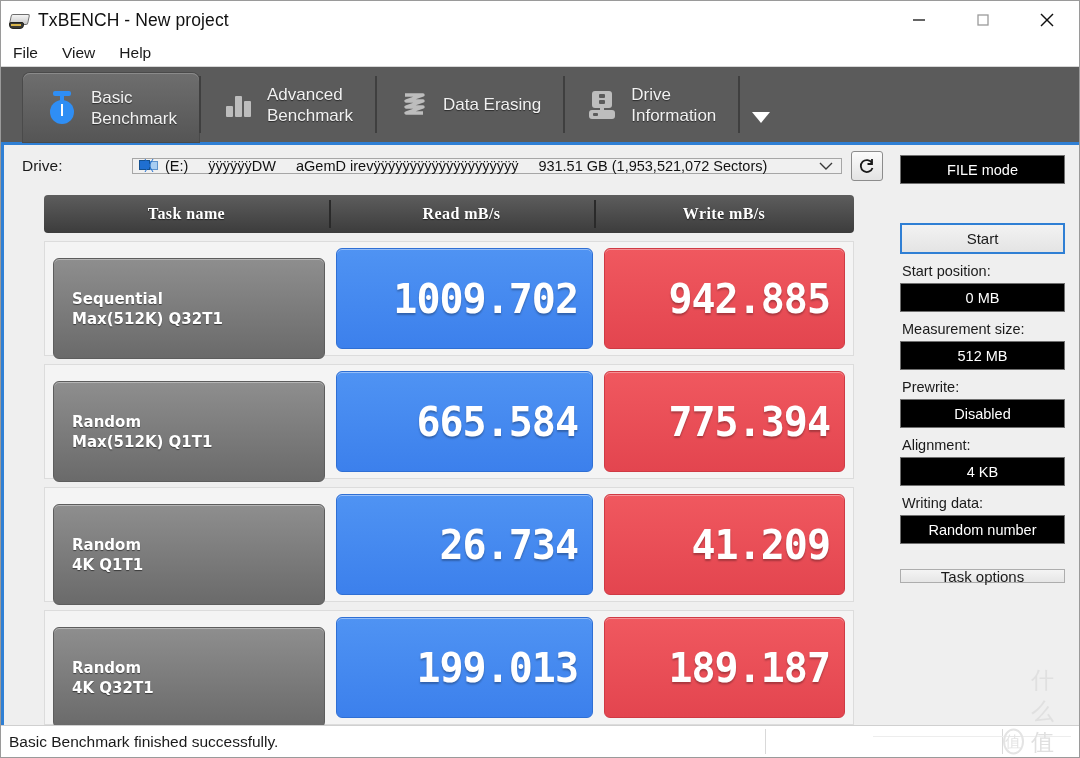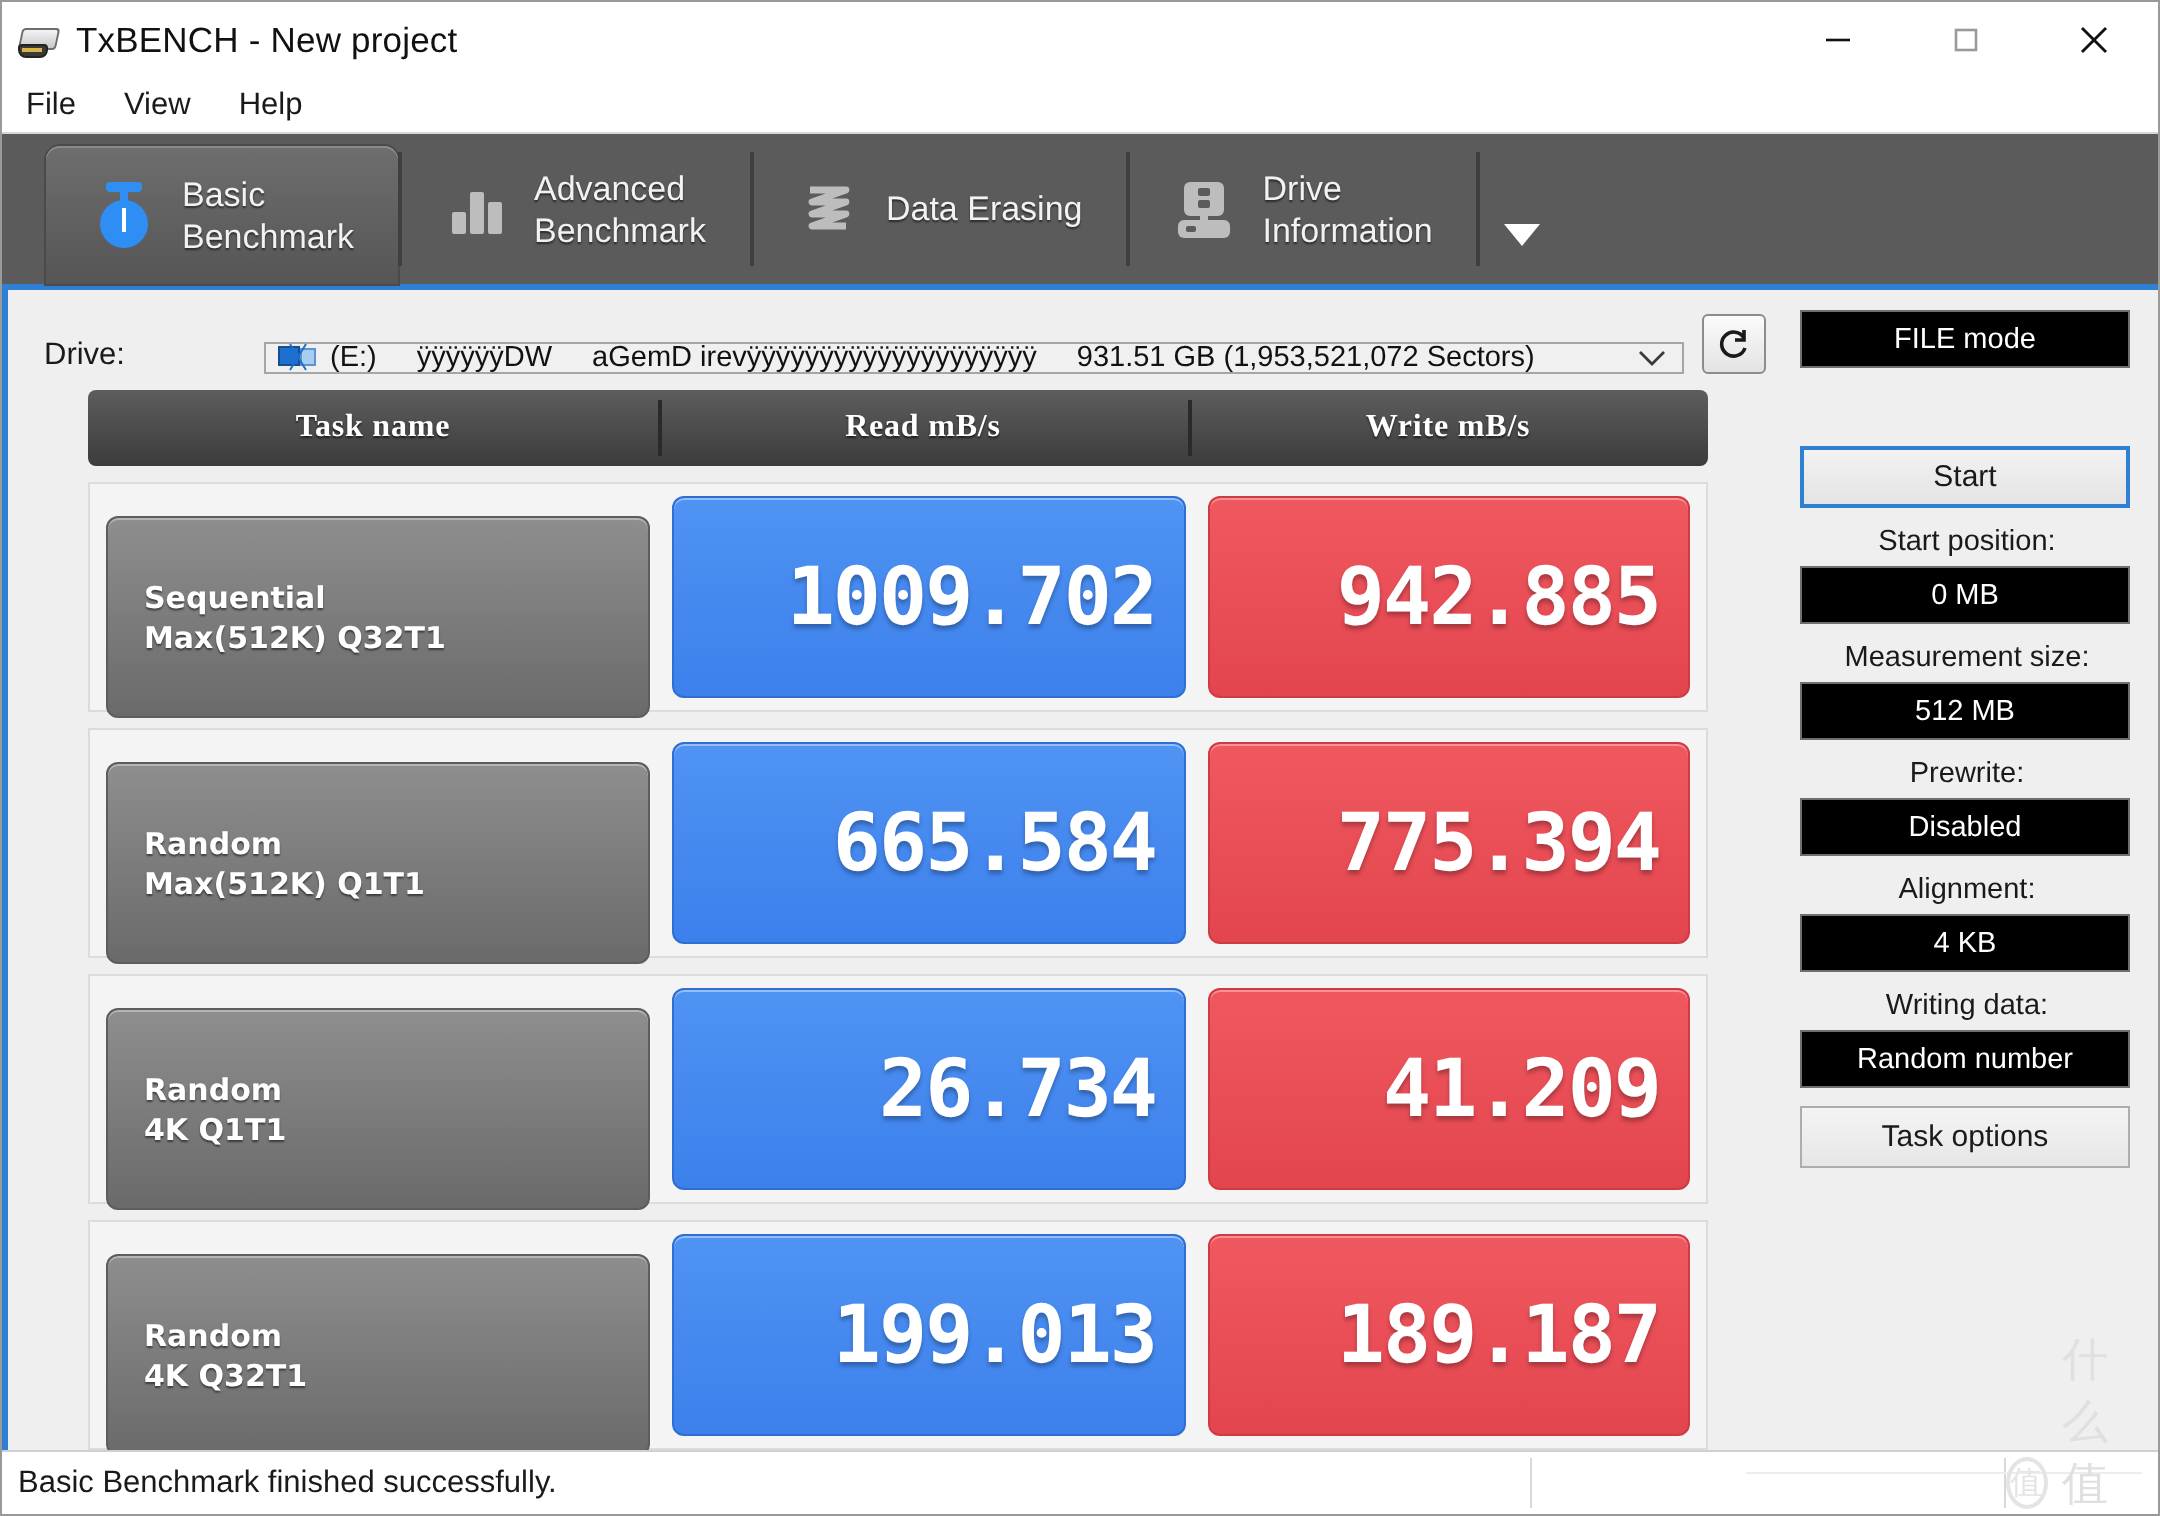--- a/index.html
+++ b/index.html
@@ -125,21 +125,21 @@
   }
 
   
   .body-area {
     flex: 1 1 auto; display: flex; background: #efefef; position: relative;
     border-left: 3px solid #2f7fd4;
   }
   .left-pane { flex: 1 1 auto; display: flex; flex-direction: column; min-width: 0; }
 
   .driverow {
-    height: 42px; flex: 0 0 42px; display: flex; align-items: flex-end; padding: 0 0 0 18px; gap: 0;
+    height: 42px; flex: 0 0 42px; display: flex; align-items: center; padding: 0 0 0 18px; gap: 0;
   }
   .drive-label { font-size: 15.5px; color: #1a1a1a; width: 110px; }
   .combo {
     flex: 1 1 auto; height: 16px; background: #f0f0f0; border: 1px solid #a6a6a6;
     display: flex; align-items: center; padding: 0 0 0 6px; position: relative;
     max-width: 710px;
   }
   .combo .dicon { width: 20px; height: 16px; position: relative; margin-right: 6px; flex:0 0 20px;}
   .combo .dicon .m1 { position:absolute; left:0; top:2px; width:11px; height:10px; background:#1f6fd0; border:1px solid #14508f;}
   .combo .dicon .m2 { position:absolute; left:11px; top:3px; width:8px; height:9px; background:#a8cdf2; border:1px solid #5f93cc;}
@@ -232,23 +232,23 @@
     color: #ffffff; font-size: 14.5px;
     display: flex; align-items: center; justify-content: center;
     text-shadow: 0 1px 1px rgba(0,0,0,.9);
   }
   .start-btn {
     height: 31px; margin-top: 39px;
     background: linear-gradient(#f2f2f2,#e4e4e4);
     border: 2px solid #2f7fd4; color: #1a1a1a; font-size: 15px;
     display: flex; align-items: center; justify-content: center;
   }
-  .side-label { font-size: 14.5px; color: #1a1a1a; margin: 9px 0 4px 2px; text-align: center; }
+  .side-label { font-size: 14.5px; color: #1a1a1a; margin: 9px 0 4px 2px; }
   .gray-btn {
-    height: 31px; margin-top: 9px;
+    height: 14px; margin-top: 25px;
     background: linear-gradient(#f4f4f4,#e6e6e6);
     border: 1px solid #adadad; color: #1a1a1a; font-size: 15px;
     display: flex; align-items: center; justify-content: center; text-align: right;
   }
 
   
   .statusbar {
     height: 32px; flex: 0 0 32px; background: #ffffff;
     border-top: 1px solid #d0d0d0;
     display: flex; align-items: center; position: relative;

